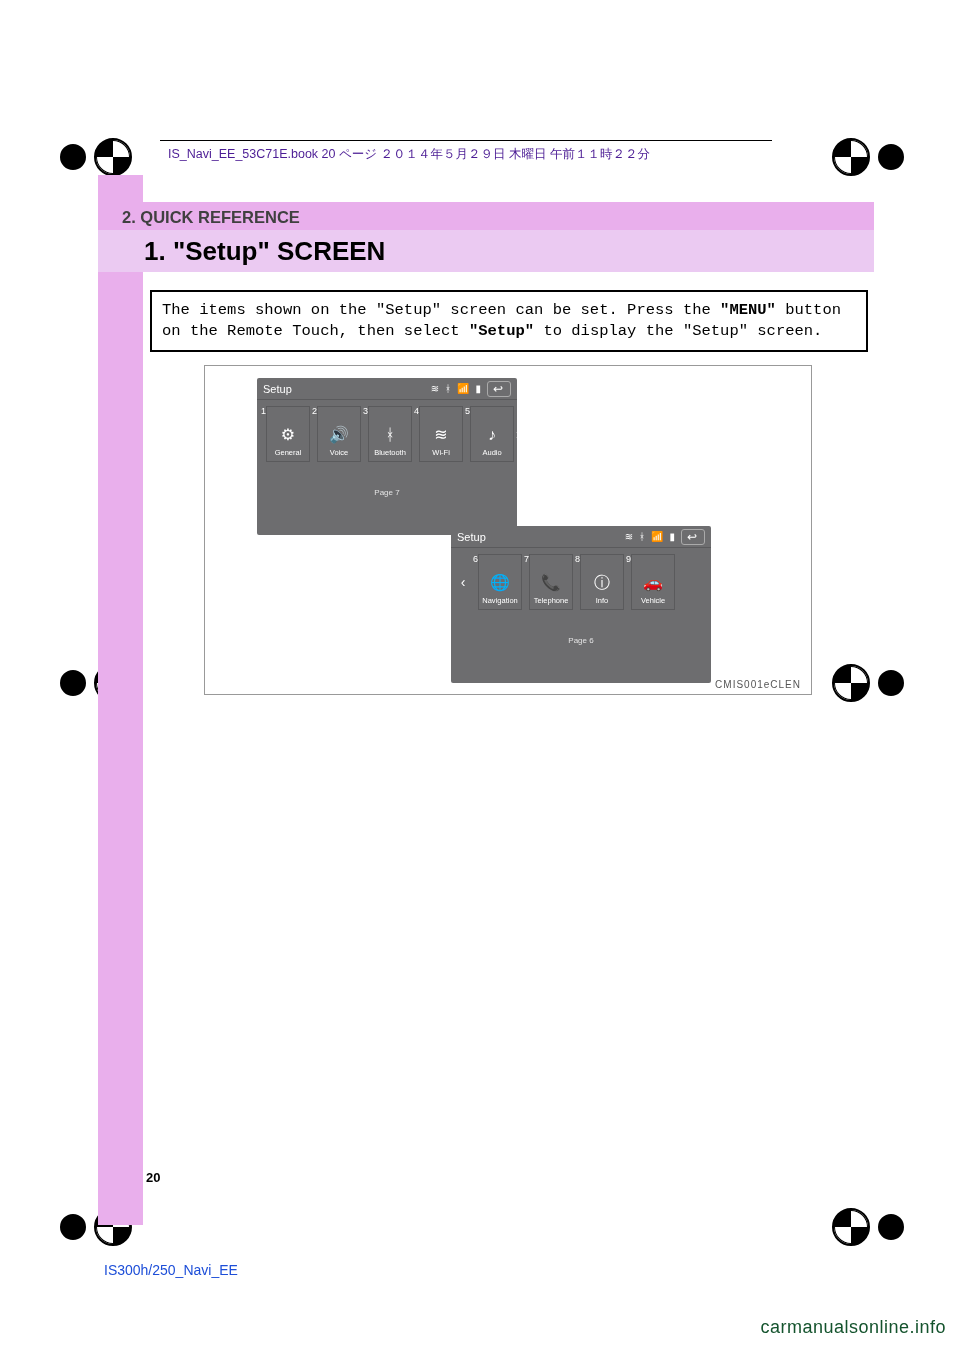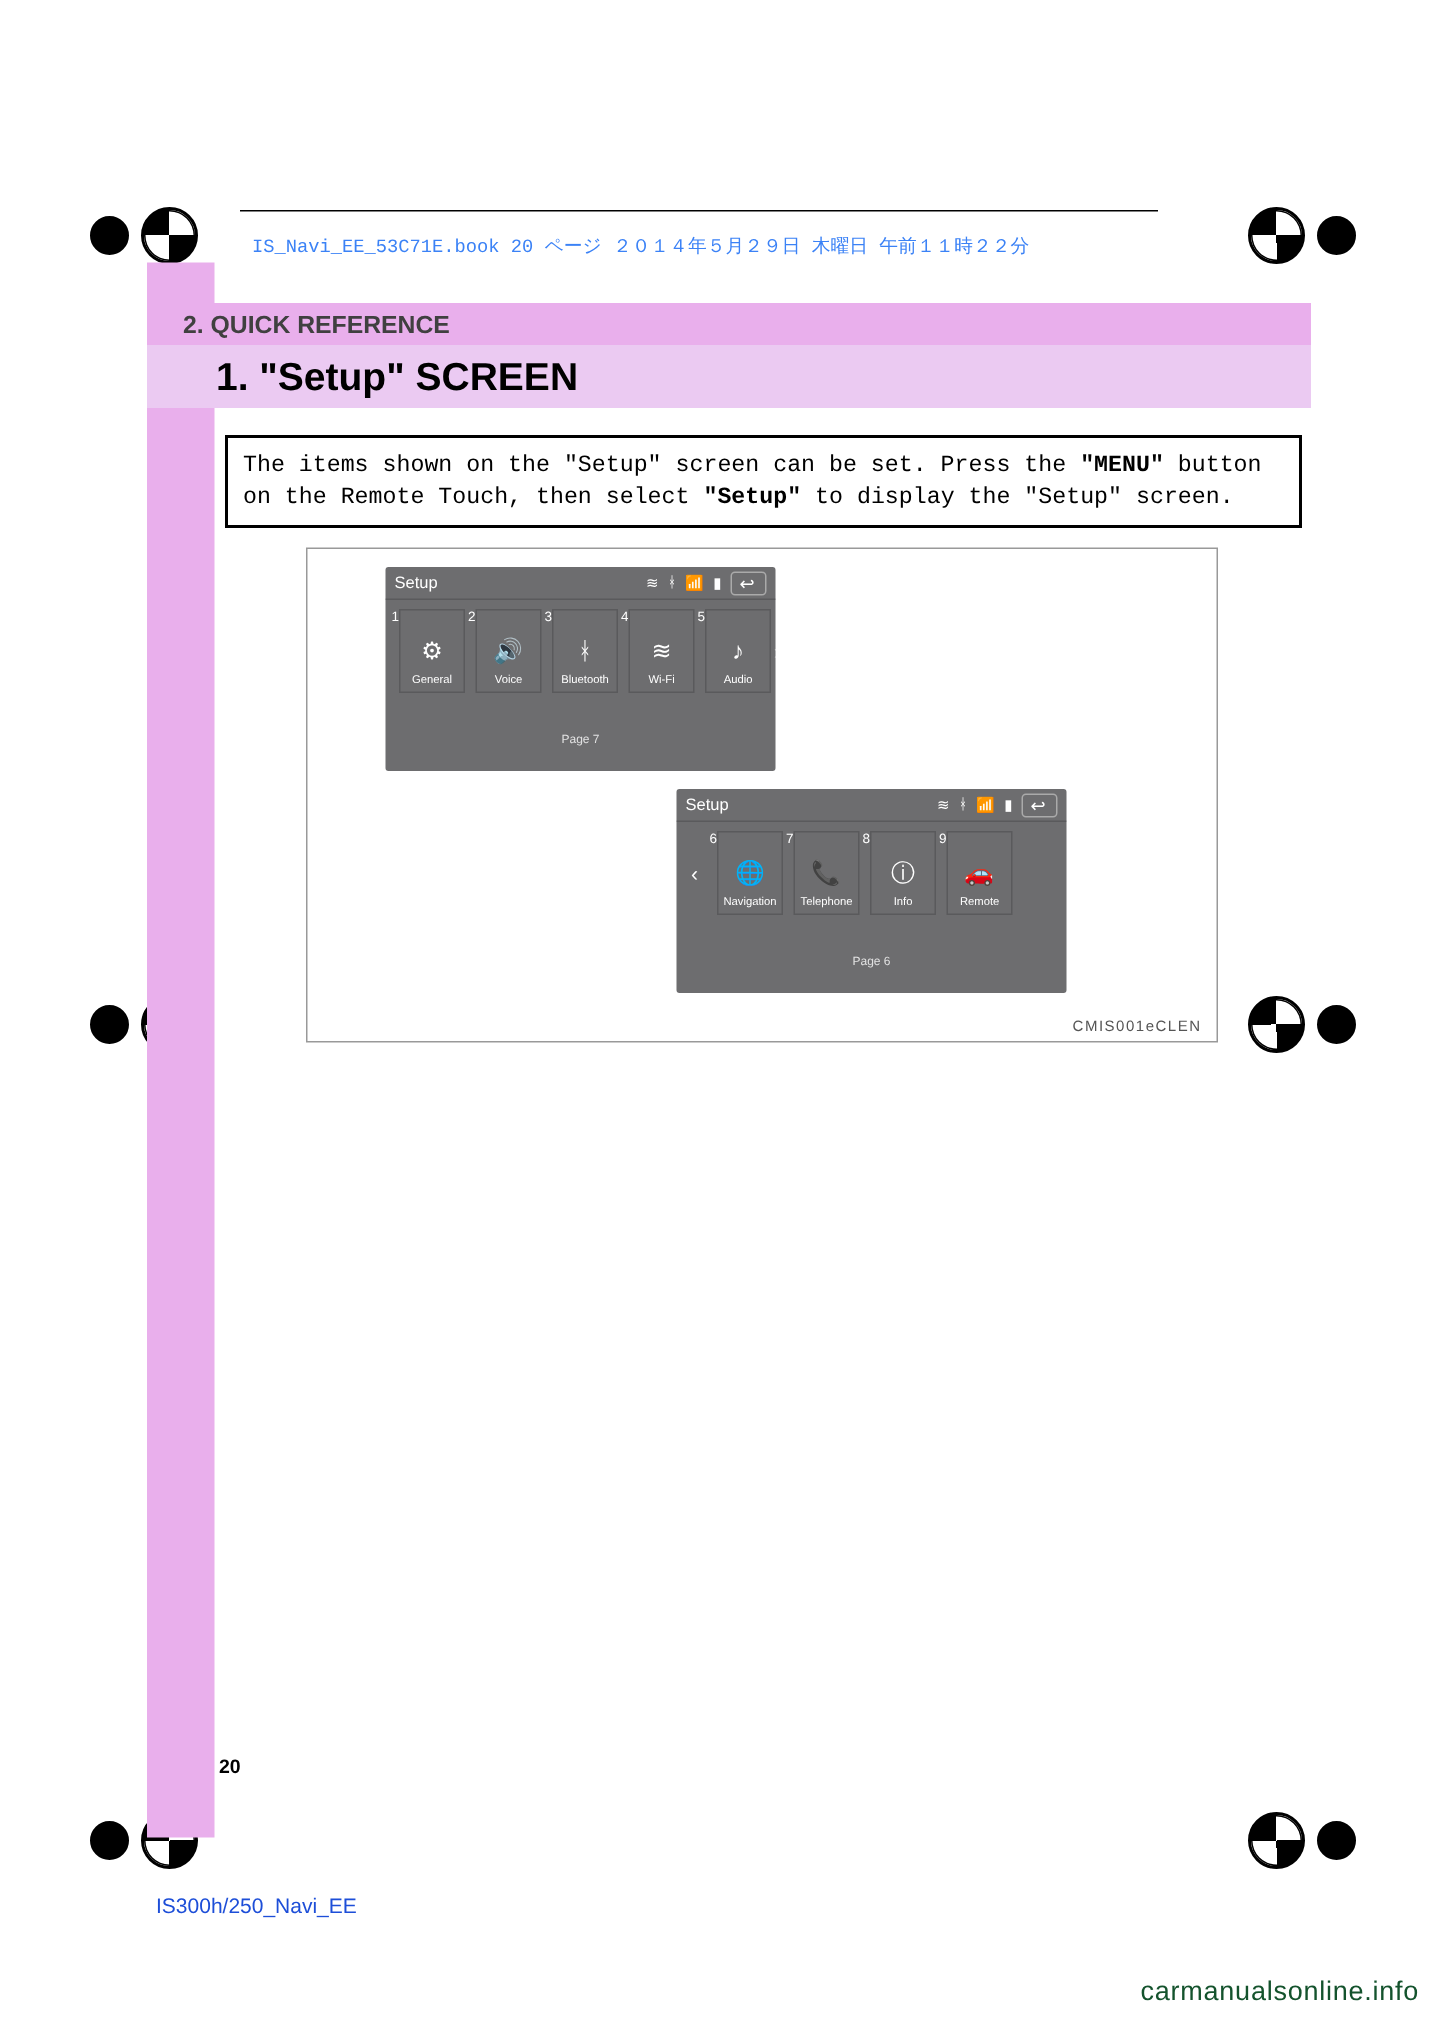--- a/index.html
+++ b/index.html
@@ -43,22 +43,22 @@
       background: #e9afec;
     }
 
     
     .header-line {
       position: absolute;
       top: 140px; left: 160px; width: 612px;
       border-top: 1px solid #000;
     }
     .header-text {
-      position: absolute; top: 156px; left: 168px;
-      font-size: 12.5px; color: #3b82f6; font-family: Liberation Mono, monospace;
+      position: absolute; top: 146px; left: 168px;
+      font-size: 12.5px; color: #4c1d95; font-family: Liberation Sans, sans-serif;
     }
 
     
     .section-banner {
       position: absolute;
       left: 98px; top: 202px; height: 28px; width: 776px;
       background: #e9afec;
       color: #404040; font-weight: bold; font-size: 16.5px;
       padding-left: 24px; line-height: 30px;
     }
@@ -88,21 +88,21 @@
       background: #fff;
     }
     .figure-code {
       position: absolute; right: 10px; bottom: 4px;
       font-size: 10px; color: #555; letter-spacing: 1px;
     }
 
     
     .screen {
       position: absolute;
-      width: 260px; height: 136px;
+      width: 260px; height: 157px;
       background: #6d6d6f;
       border-radius: 2px; overflow: hidden;
       color: #fff; font-size: 9px;
     }
     .screen1 { top: 12px; left: 52px; }
     .screen2 { top: 160px; left: 246px; }
     .screen-header {
       display: flex; justify-content: space-between; align-items: center;
       height: 22px; padding: 0 6px; font-size: 11px;
       border-bottom: 1px solid #5a5a5c;
@@ -261,21 +261,21 @@
           <div class="num-box">8</div>
         <div class="tile">
           <span class="glyph">ⓘ</span>
           <span>Info</span>
         </div>
         </div>
       <div class="tile-wrap">
           <div class="num-box">9</div>
         <div class="tile">
           <span class="glyph">🚗</span>
-          <span>Remote</span>
+          <span>Vehicle</span>
         </div>
         </div>
     </div>
     <div class="page-ind">Page 6</div>
   </div>
 
   <div class="figure-code">CMIS001eCLEN</div>
 </div>
 
 <div class="page-number">20</div>

